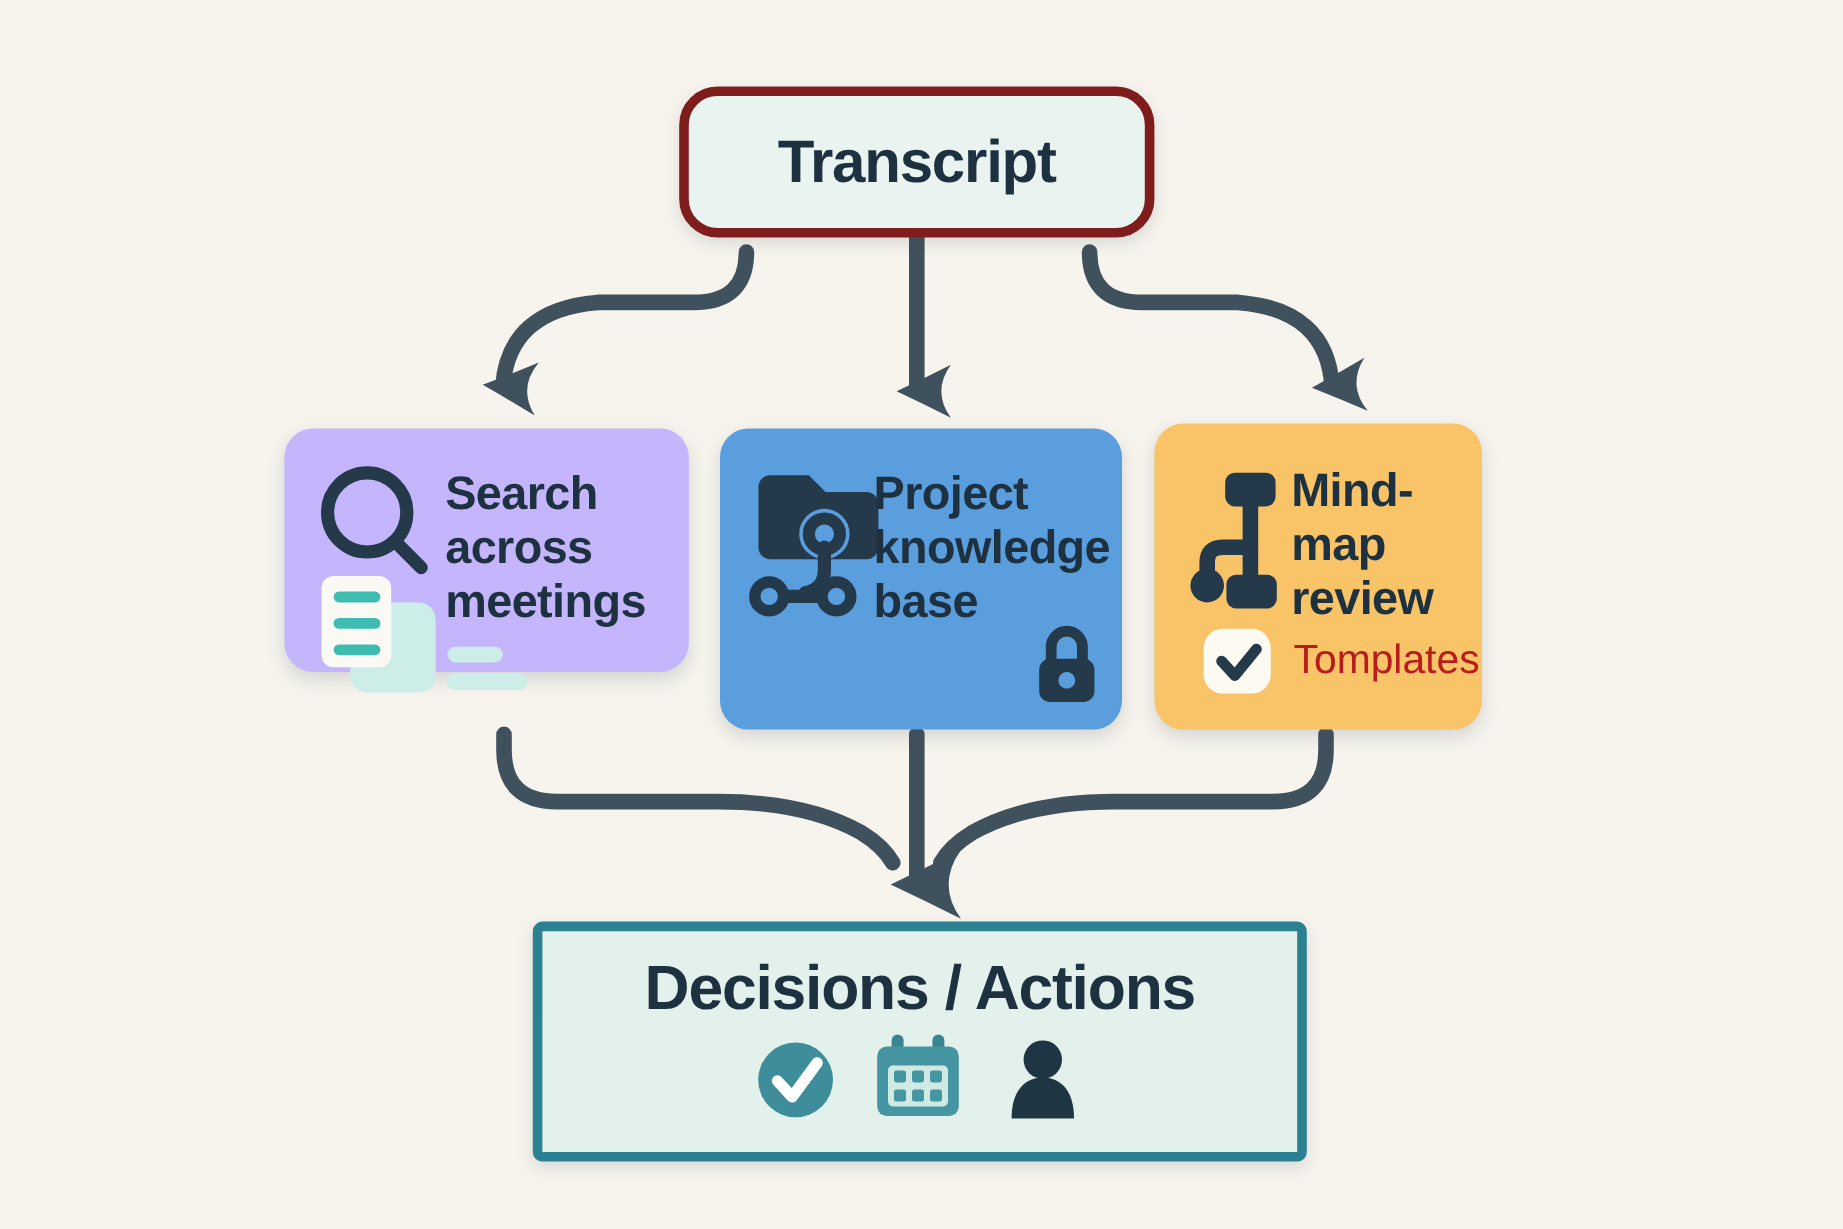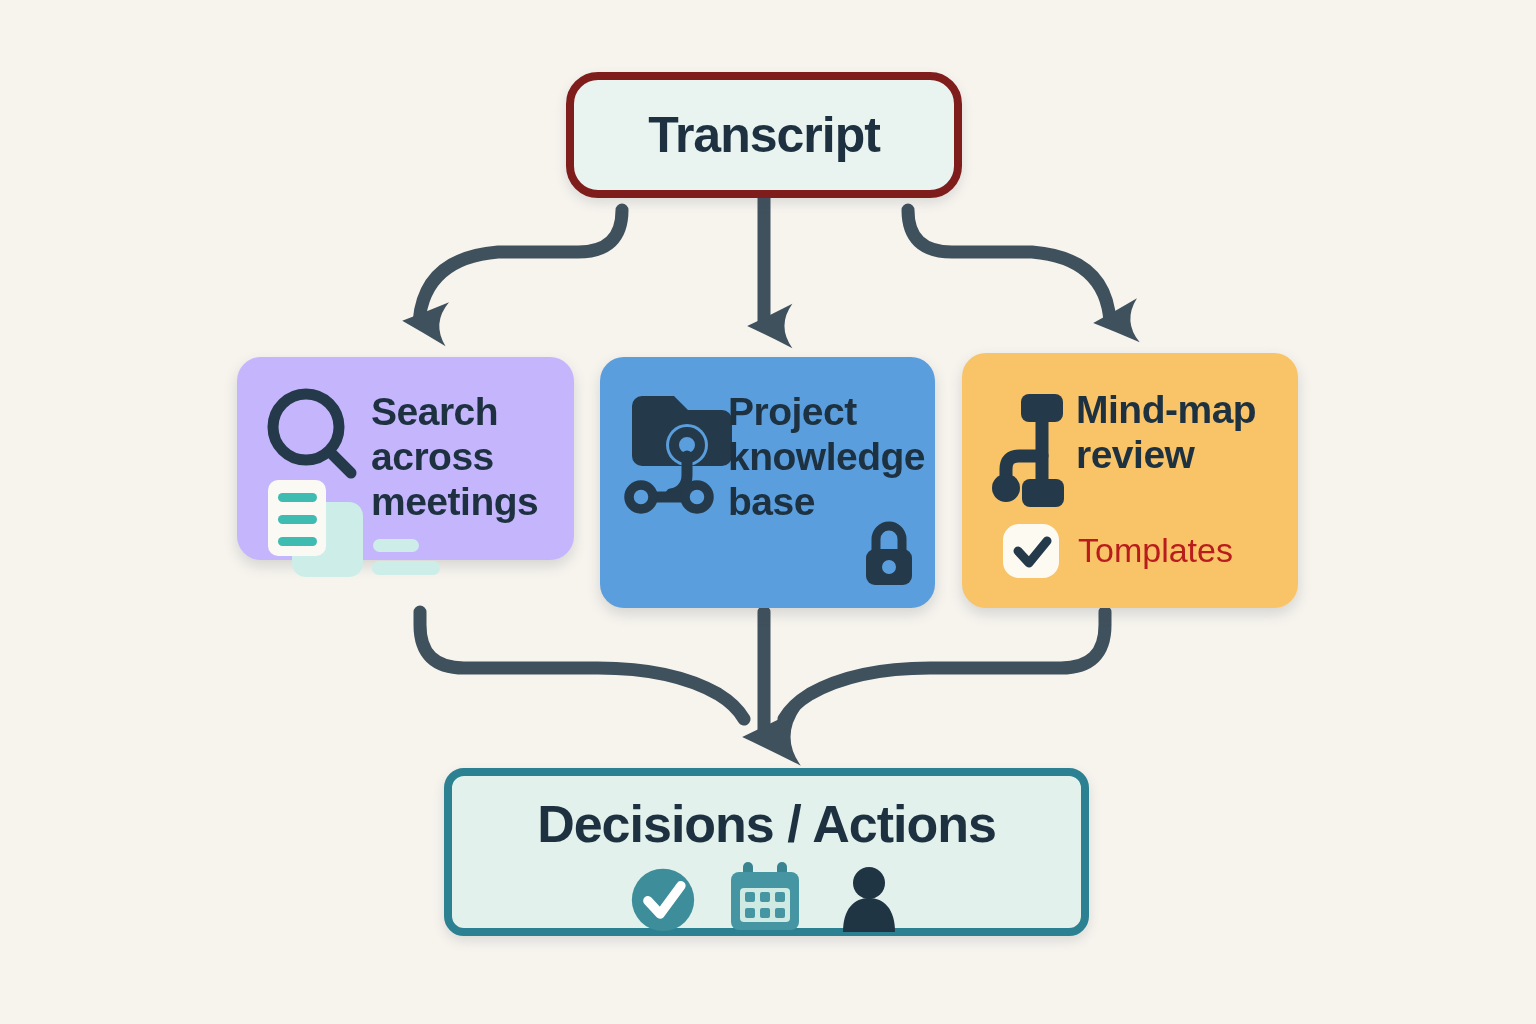--- a/index.html
+++ b/index.html
@@ -20,39 +20,39 @@
 
   
   .pill{
     background:#e9f4f0;
     border:8px solid #7f1d1d;
     border-radius:32px;
     box-shadow:0 5px 12px rgba(60,72,84,.15);
     display:flex;flex-direction:column;align-items:center;
   }
   .pill-transcript{left:566px;top:72px;width:396px;height:126px;justify-content:center;}
-  .pill-decisions{left:444px;top:768px;width:645px;height:168px;background:#e3f1ec;border-color:#2b8191;border-radius:20px;}
+  .pill-decisions{left:444px;top:768px;width:645px;height:200px;background:#e3f1ec;border-color:#2b8191;border-radius:8px;}
 
   .big-label{
     color:#1d3140;font-weight:bold;letter-spacing:-1px;
     white-space:nowrap;
   }
   .pill-transcript .big-label{font-size:50px;}
   .pill-decisions .big-label{font-size:52px;margin-top:18px;}
 
   .decision-icons{display:flex;align-items:flex-end;gap:30px;margin-top:6px;}
 
   
   .branch{
     border-radius:24px;
     box-shadow:0 6px 14px rgba(60,72,84,.18);
   }
   .branch-search{left:237px;top:357px;width:337px;height:203px;background:#c4b5fd;}
   .branch-knowledge{left:600px;top:357px;width:335px;height:251px;background:#5a9edd;padding-left:16px;}
-  .branch-mindmap{left:962px;top:353px;width:336px;height:255px;background:#f9c368;}
+  .branch-mindmap{left:962px;top:353px;width:273px;height:255px;background:#f9c368;}
 
   .branch svg.icon-layer{position:absolute;left:0;top:0;}
 
   .box-title{
     position:absolute;
     color:#1d3140;font-weight:bold;font-size:39px;line-height:45px;
     letter-spacing:-0.5px;white-space:pre-line;
   }
   .branch-search .box-title{left:134px;top:32px;}
   .branch-knowledge .box-title{left:128px;top:32px;}

